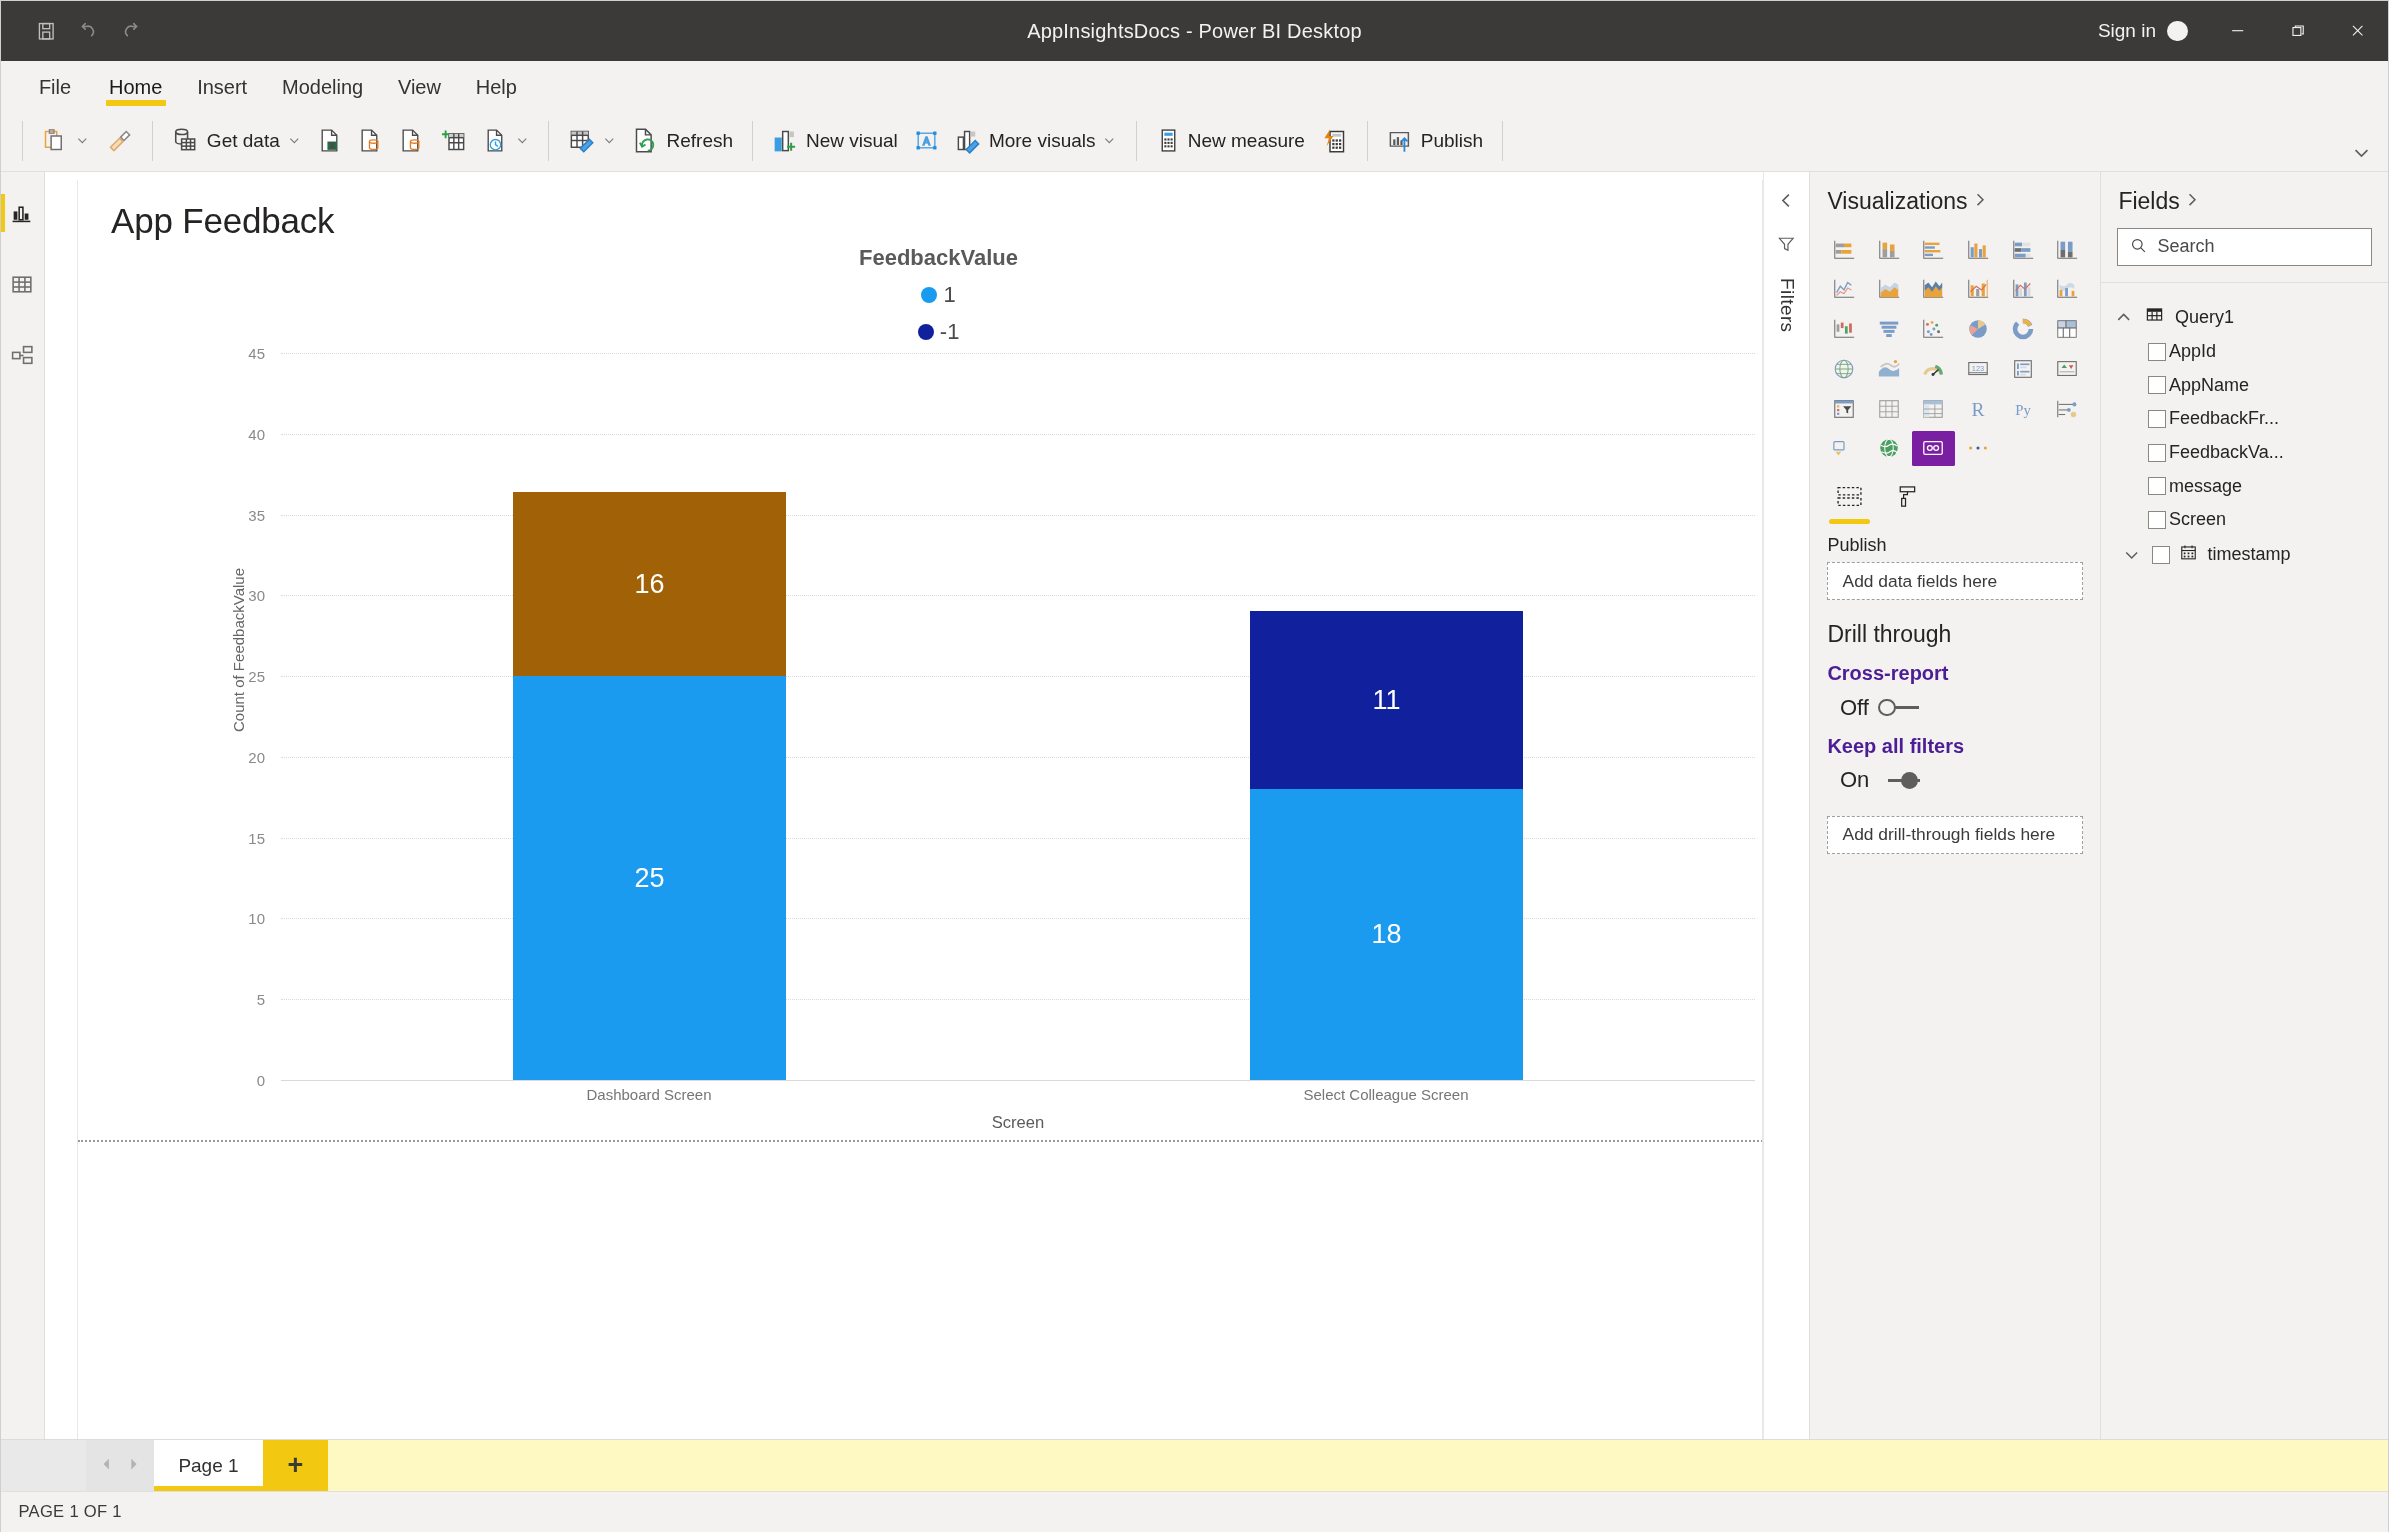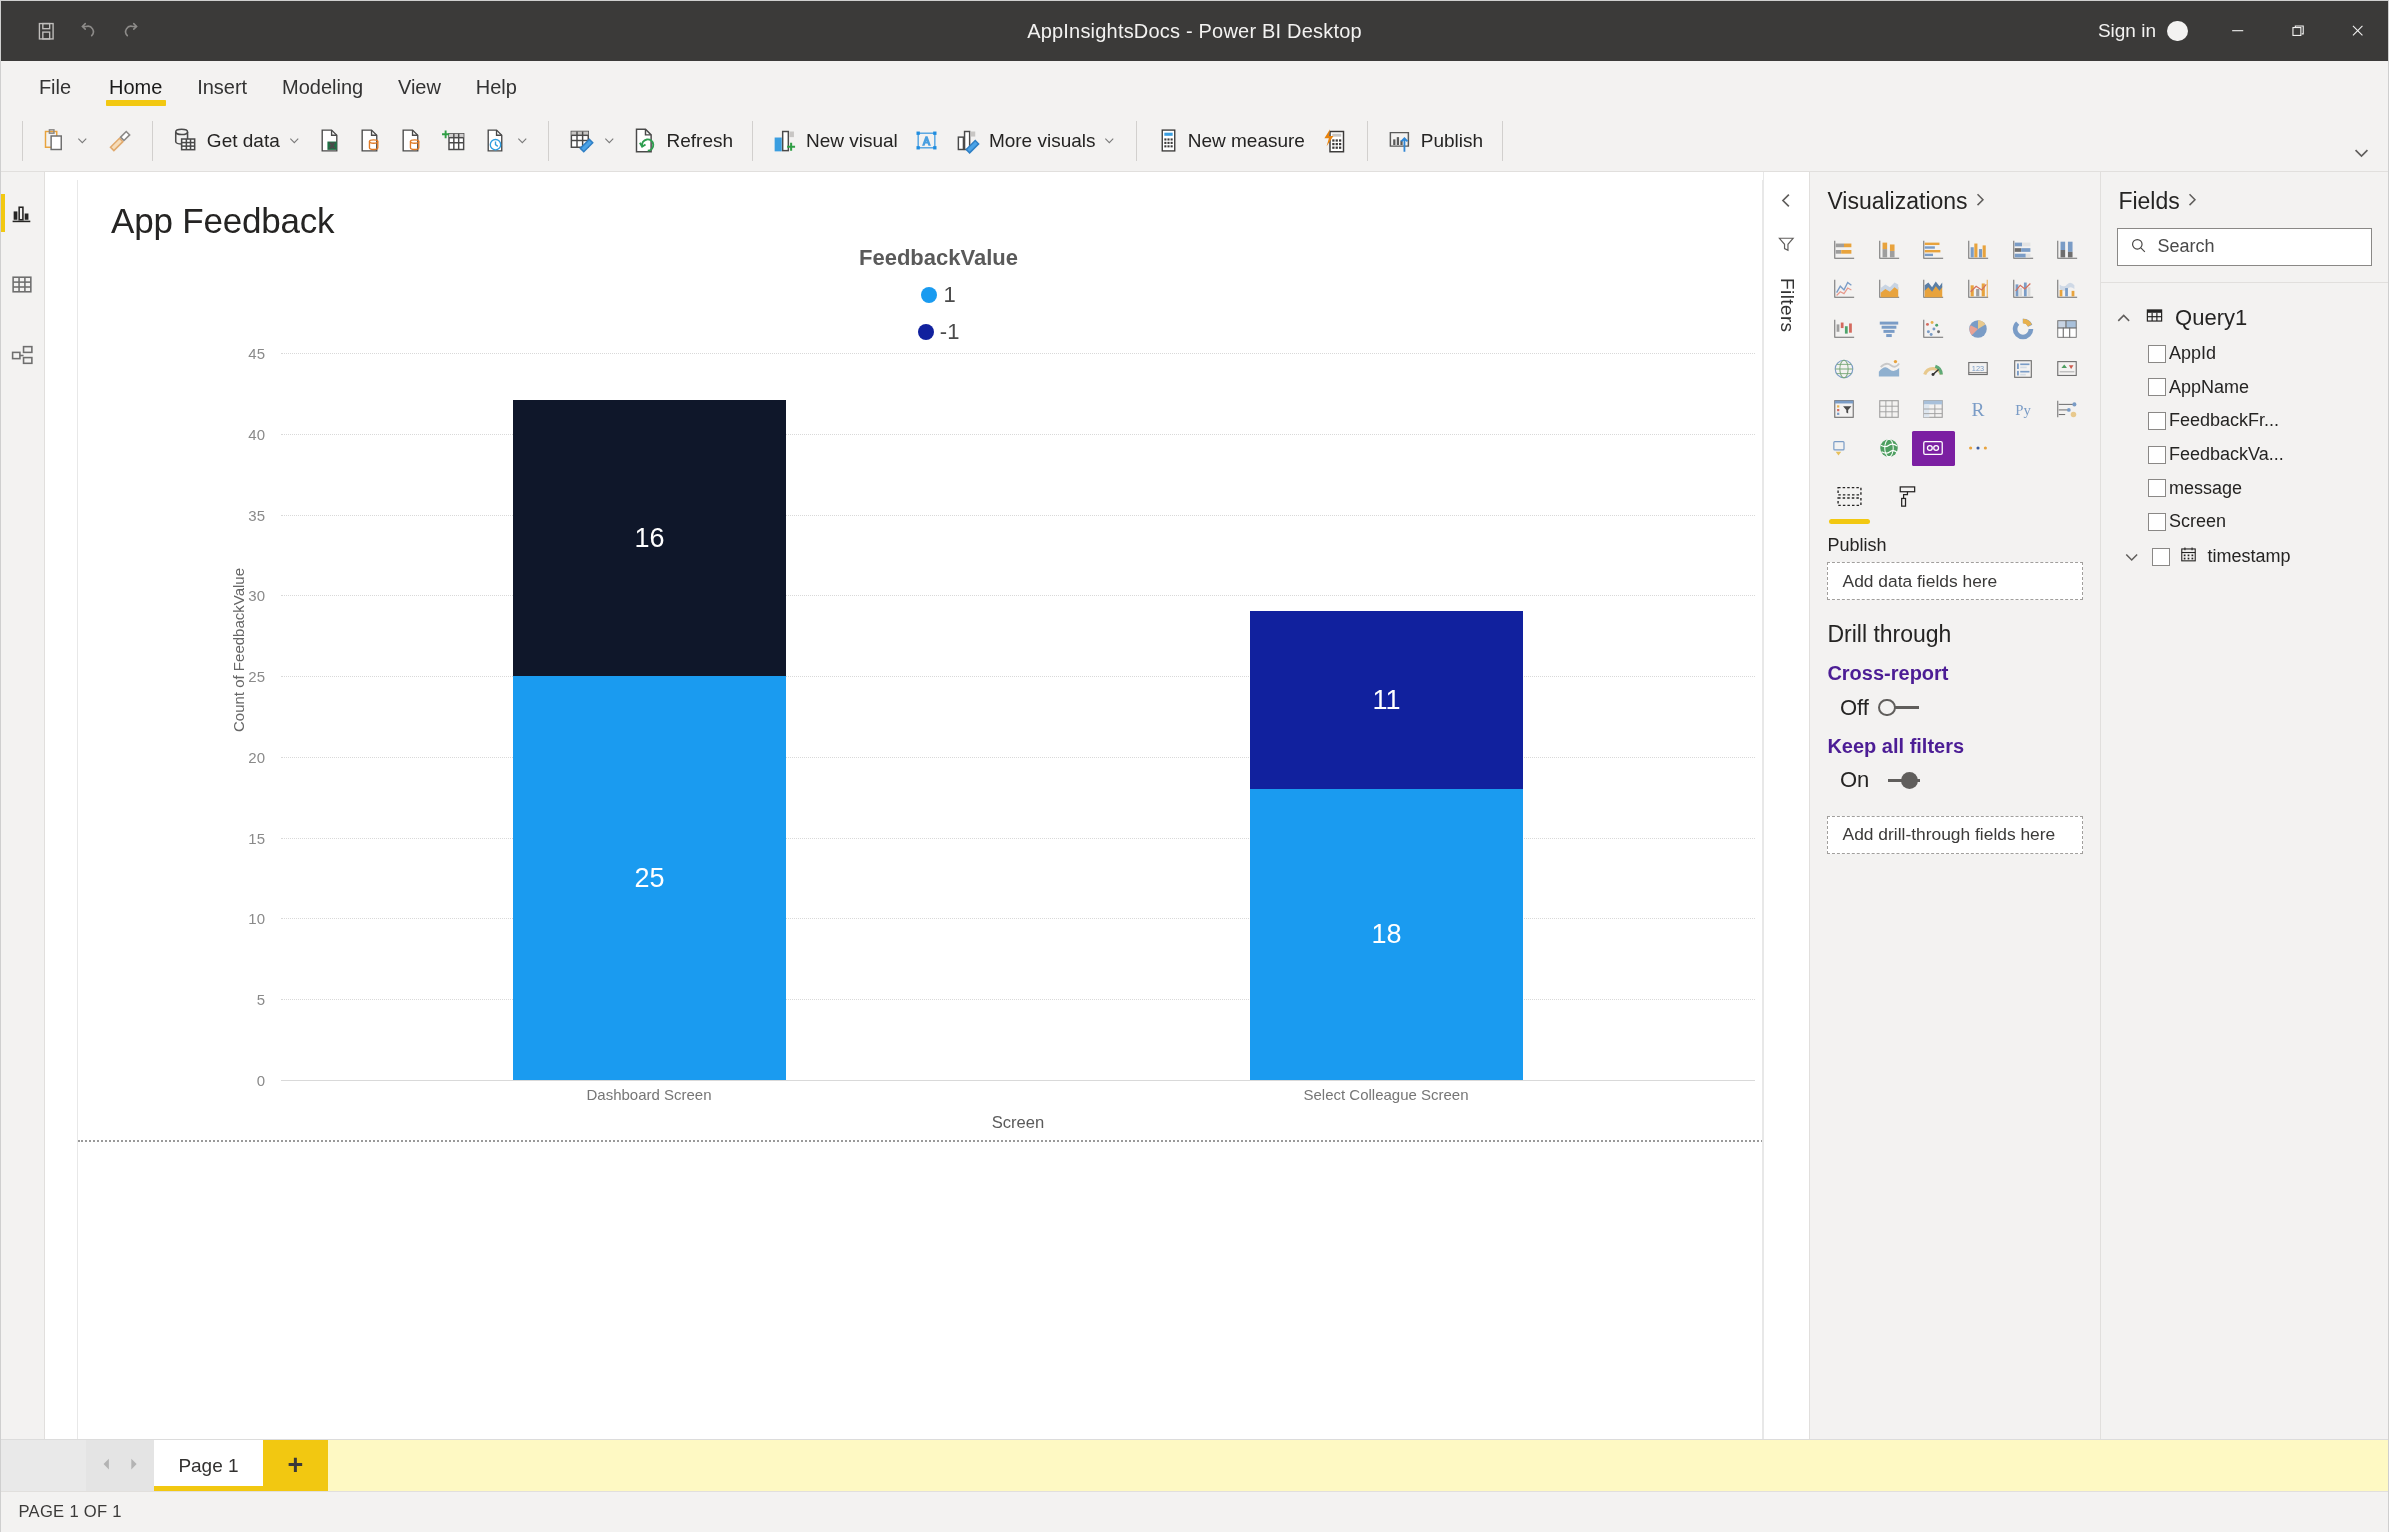--- a/index.html
+++ b/index.html
@@ -352,21 +352,21 @@
     font-size: 18px; color: #323130;
     background: transparent;
     font-family: "Liberation Sans", sans-serif;
     width: 100%;
   }
   #searchbox input::placeholder { color: #4a4a4a; }
   #fieldlist { padding-top: 17.4px; border-top: 0.8px solid #e1dfdd; margin-top: 16px; }
   .table-row {
     display: flex; align-items: center; gap: 11px;
     padding: 5.5px 0 5.5px 12.6px;
-    font-size: 22px; color: #252423;
+    font-size: 18px; color: #252423;
   }
   .field-row {
     display: flex; align-items: center; gap: 3px;
     padding: 6.3px 0 6.3px 47px;
     font-size: 18px; color: #252423;
   }
   .field-row.withicon { padding-left: 20.5px; gap: 9.5px; }
   .cbox {
     width: 18px; height: 18px;
     border: 0.8px solid #8a8886; background: #ffffff;
@@ -811,21 +811,21 @@
                 <div class="gridline" style="top: 485px;"></div>
                 <div class="gridline" style="top: 404px;"></div>
                 <div class="gridline" style="top: 323px;"></div>
                 <div class="gridline" style="top: 242px;"></div>
                 <div class="gridline" style="top: 162px;"></div>
                 <div class="gridline" style="top: 81px;"></div>
                 <div class="gridline" style="top: 0px;"></div>
               </div>
             <div id="bars">
                 <div class="barcol" style="left: 232px; width: 273px;">
-                  <div class="seg" style="height: 276px; background: #0f172a;">
+                  <div class="seg" style="height: 184px; background: #a16207;">
                     <span>16</span>
                   </div>
                   <div class="seg" style="height: 404px; background: rgb(26, 155, 240);">
                     <span>25</span>
                   </div>
                 </div>
                 <div class="barcol" style="left: 969px; width: 273px;">
                   <div class="seg" style="height: 178px; background: rgb(17, 33, 158);">
                     <span>11</span>
                   </div>

